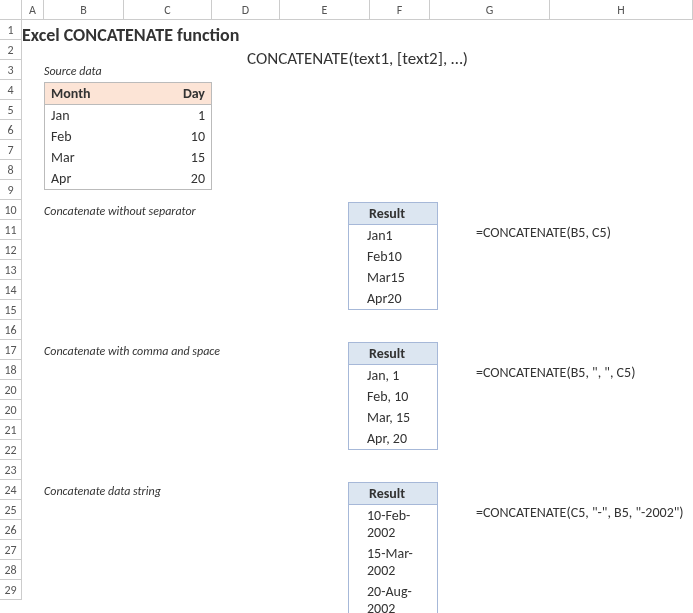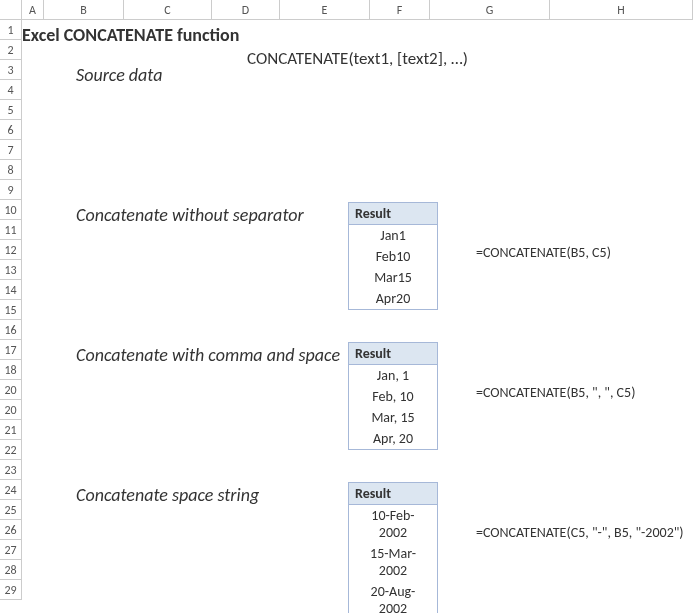--- a/index.html
+++ b/index.html
@@ -11,33 +11,33 @@
     .rows { }
     .row { display: flex; height: 20px; }
     .row .rownum { width: 22px; border-right: 1px solid #ccc; border-bottom: 1px solid #ccc; text-align: center; font-size: 12px; color: #555; line-height: 20px; background:#fff; }
     .row .restcell { flex: 1; border-bottom: 1px solid #eee; }
 
     .content { position: absolute; top: 20px; left: 22px; width: 671px; height: 593px; background: #fff; }
 
     .title { text-align: left; font-weight: bold; font-size: 18px; margin-top: 4px; }
     .subtitle { text-align: center; font-size: 17px; margin-top: 2px; }
 
-    .section-label { font-style: italic; font-size: 18px; position: absolute; left: 22px; margin-left: 32px; }
+    .section-label { font-style: italic; font-size: 12px; position: absolute; left: 22px; }
 
     .source-table { position: absolute; left: 22px; top: 62px; width: 168px; border: 1px solid #bbb; border-collapse: collapse; }
     .source-table th { background: #fce4d6; font-weight: bold; font-size: 14px; text-align: left; padding: 2px 6px; border-bottom: 1px solid #bbb; height: 20px; }
     .source-table th.day { text-align: right; }
     .source-table td { height: 20px; padding: 2px 6px; font-size: 14px; }
     .source-table td.day { text-align: right; }
 
     .result-table { position: absolute; left: 326px; width: 90px; border: 1px solid #a6b8d8; border-collapse: collapse; }
-    .result-table th { background: #dce6f1; font-weight: bold; text-align: left; padding: 2px 6px; border-bottom: 1px solid #a6b8d8; height: 20px; font-size: 14px; }
-    .result-table td { height: 20px; padding: 2px 18px; font-size: 14px; text-align: center; }
-
-    .formula { position: absolute; left: 454px; font-size: 14px; white-space: nowrap; margin-top: 20px; }
+    .result-table th { background: #dce6f1; font-weight: bold; text-align: left; padding: 2px 20px; border-bottom: 1px solid #a6b8d8; height: 20px; font-size: 14px; }
+    .result-table td { height: 20px; padding: 2px 18px; font-size: 14px; }
+
+    .formula { position: absolute; left: 454px; font-size: 14px; white-space: nowrap; }
 
     
     .cw-A { width: 22px; }
     .cw-B { width: 80px; }
     .cw-C { width: 88px; }
     .cw-D { width: 68px; }
     .cw-E { width: 90px; }
     .cw-F { width: 60px; }
     .cw-G { width: 120px; }
     .cw-H { width: 143px; }
@@ -176,20 +176,46 @@
       </div>
     </div>
 </div>
 
 <div class="content">
   <div class="title">Excel CONCATENATE function</div>
   <div class="subtitle">CONCATENATE(text1, [text2], …)</div>
 
   <div class="section-label" style="top:44px">Source data</div>
 
+  <table class="source-table">
+    <thead>
+      <tr>
+        <th>Month</th>
+        <th class="day">Day</th>
+      </tr>
+    </thead>
+    <tbody id="source-body">
+        <tr>
+          <td>Jan</td>
+          <td class="day">1</td>
+        </tr>
+        <tr>
+          <td>Feb</td>
+          <td class="day">10</td>
+        </tr>
+        <tr>
+          <td>Mar</td>
+          <td class="day">15</td>
+        </tr>
+        <tr>
+          <td>Apr</td>
+          <td class="day">20</td>
+        </tr>
+      </tbody>
+  </table>
 
   <div id="examples">
       <div class="section-label" style="top: 184px; text-align: center;">Concatenate without separator</div>
       <table class="result-table" style="top: 182px;">
         <thead>
           <tr>
             <th>Result</th>
           </tr>
         </thead>
         <tbody>
@@ -224,21 +250,21 @@
           </tr>
           <tr>
             <td>Mar, 15</td>
           </tr>
           <tr>
             <td>Apr, 20</td>
           </tr>
         </tbody>
       </table>
       <div class="formula" style="top: 344px;">=CONCATENATE(B5, ", ",  C5)</div>
-      <div class="section-label" style="top: 464px;">Concatenate space string</div>
+      <div class="section-label" style="top: 464px;">Concatenate data string</div>
       <table class="result-table" style="top: 462px;">
         <thead>
           <tr>
             <th>Result</th>
           </tr>
         </thead>
         <tbody>
           <tr>
             <td>10-Feb-2002</td>
           </tr>

